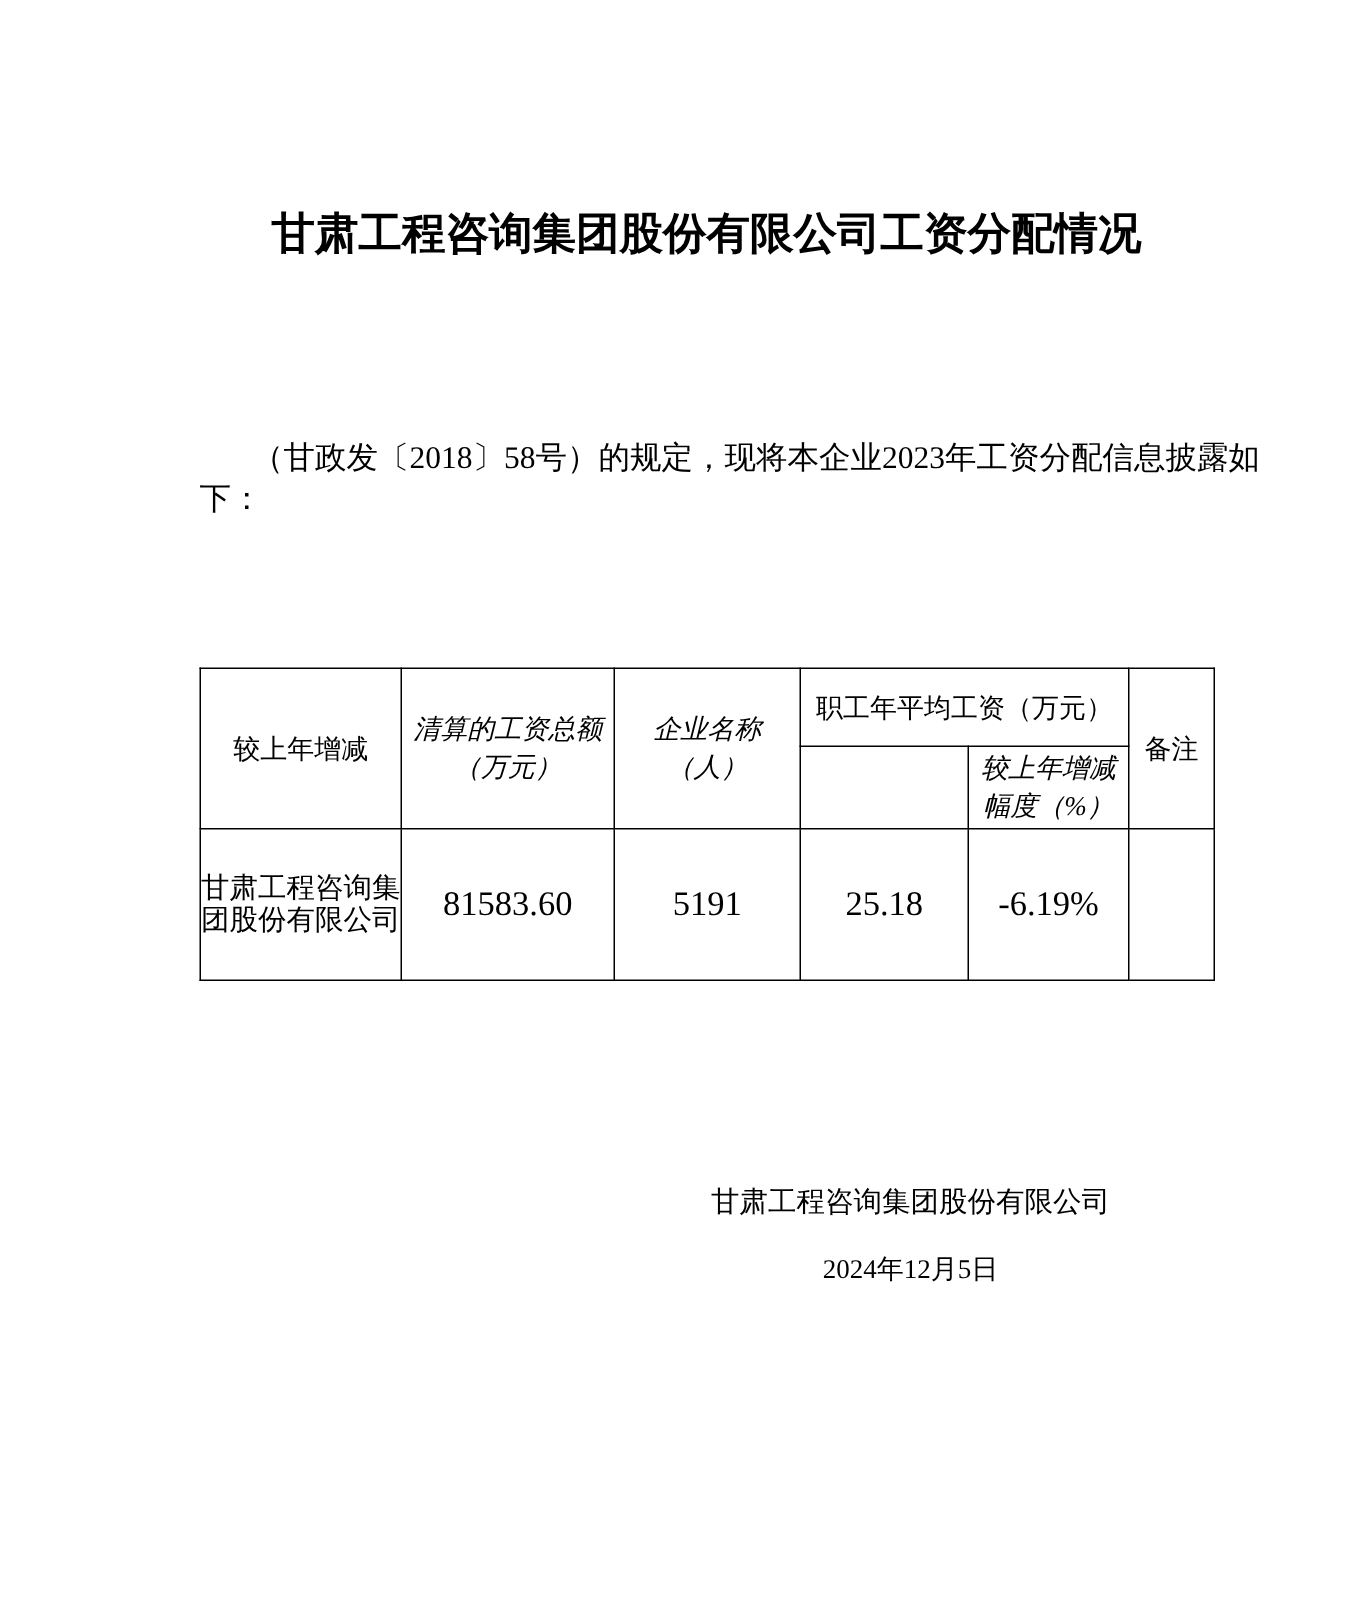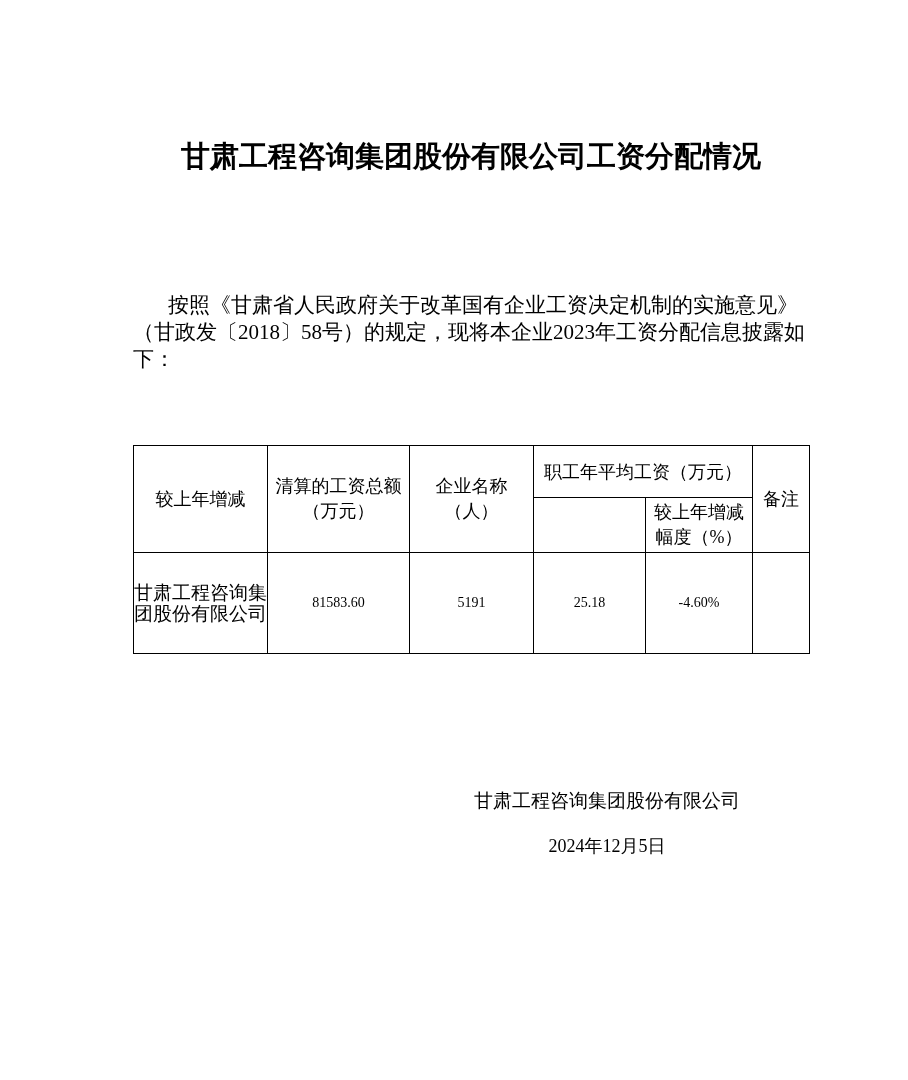--- a/index.html
+++ b/index.html
@@ -46,32 +46,32 @@
     border: 1px solid #000;
     font-weight: normal;
     text-align: center;
     vertical-align: middle;
     padding: 0;
     overflow: hidden;
   }
   tr.hdr-row-1 { height: 52px; }
   tr.hdr-row-2 { height: 55px; }
   tr.data-row  { height: 101px; }
-  .hdr-line { display: block; line-height: 25px; }
+  .hdr-line { display: block; line-height: 25px; font-style: italic; }
   th.avg-wage-header { border-bottom-style: none; }
   td.avg-wage-spacer { border-top-style: none; }
   td.cell-company {
     text-align: left;
     font-size: 19px;
     line-height: 21px;
     padding: 0 4px;
   }
   td.cell-num {
     text-align: right;
-    font-size: 14px;
+    font-size: 23px;
     padding-right: 8px;
   }
   .footer-sign {
     position: absolute;
     left: 407px; top: 788px; width: 400px;
     text-align: center;
     font-size: 19px;
     white-space: nowrap;
   }
   .footer-date {
@@ -83,21 +83,20 @@
   }
 </style>
 </head>
 <body>
 
 <div class="page">
 
   <div class="doc-title">甘肃工程咨询集团股份有限公司工资分配情况</div>
 
   <div class="intro">
-    <div class="intro-line">按照《甘肃省人民政府关于改革国有企业工资决定机制的实施意见》</div>
     <div class="intro-line">（甘政发〔2018〕58号）的规定，现将本企业2023年工资分配信息披露如</div>
     <div class="intro-line">下：</div>
   </div>
 
   <table class="doc-table">
     <colgroup>
       <col style="width:134px">
       <col style="width:142px">
       <col style="width:124px">
       <col style="width:112px">
@@ -123,21 +122,21 @@
         <th>
           <span class="hdr-line">较上年增减</span>
           <span class="hdr-line">幅度（%）</span>
         </th>
       </tr>
       <tr class="data-row">
         <td class="cell-company">甘肃工程咨询集团股份有限公司</td>
         <td class="cell-num">81583.60</td>
         <td class="cell-num">5191</td>
         <td class="cell-num">25.18</td>
-        <td class="cell-num">-4.60%</td>
+        <td class="cell-num">-6.19%</td>
         <td></td>
       </tr>
     </tbody>
   </table>
 
   <div class="footer-sign">甘肃工程咨询集团股份有限公司</div>
 
   <div class="footer-date">2024年12月5日</div>
 
 </div>

